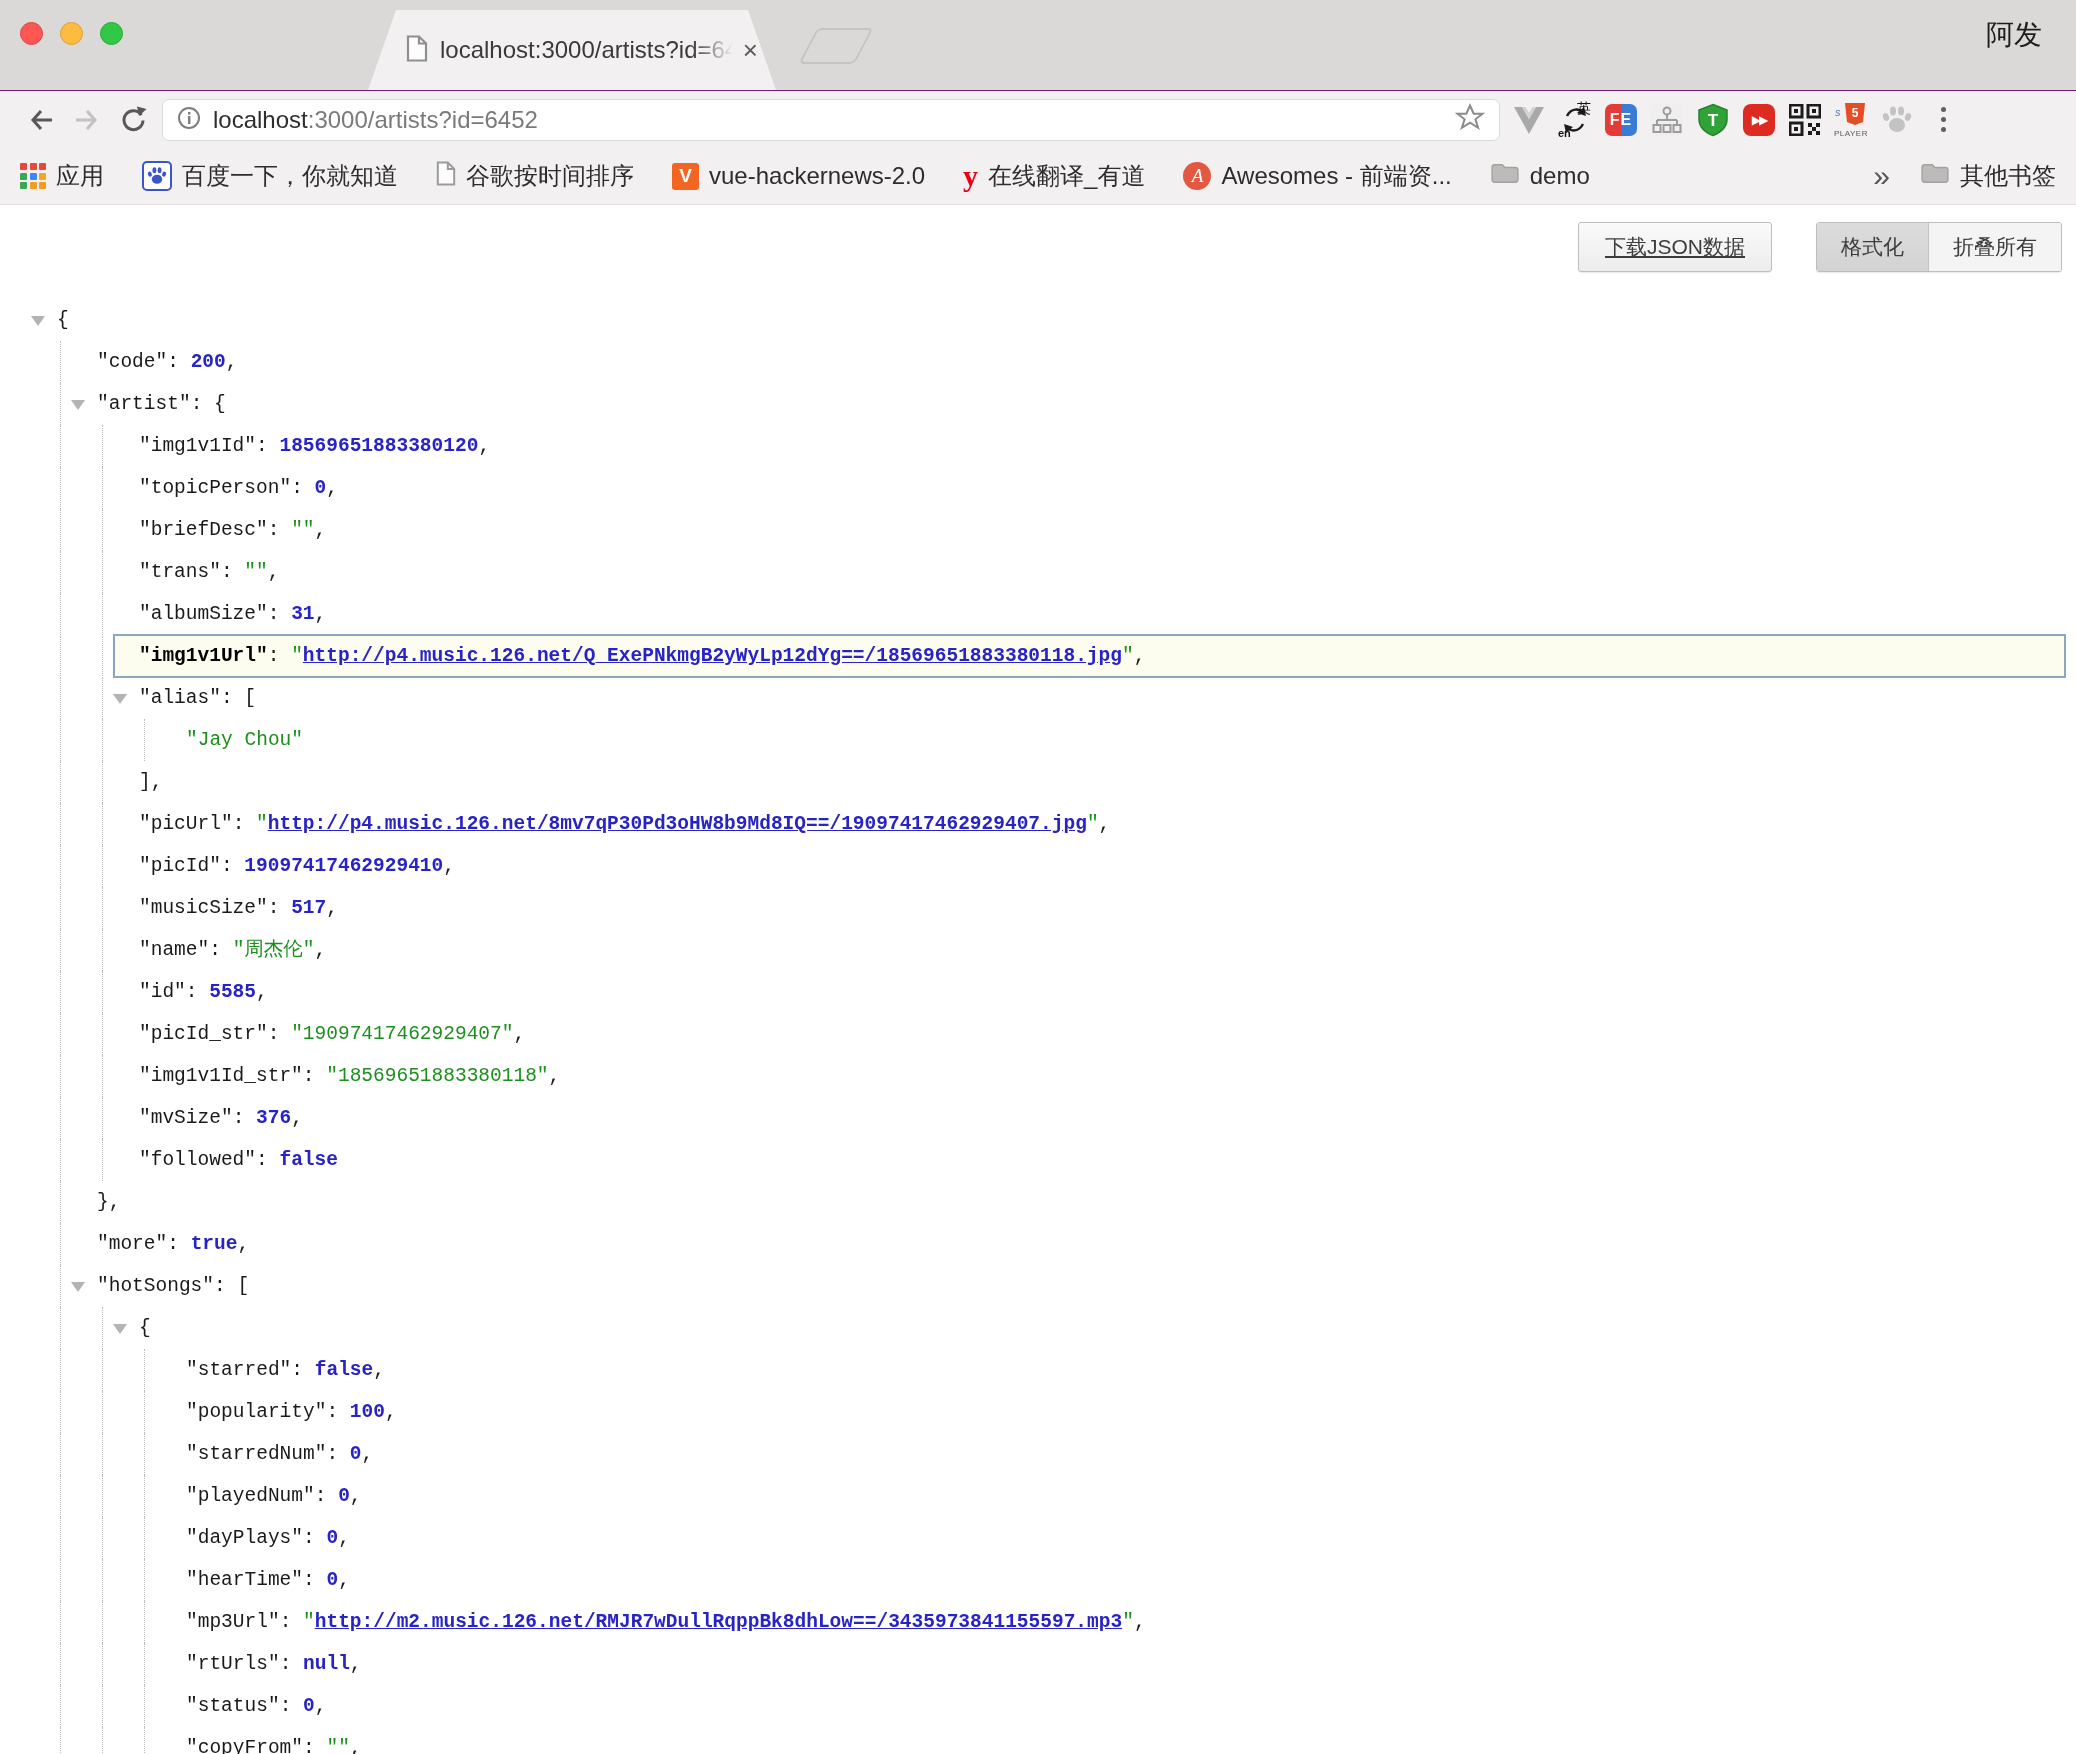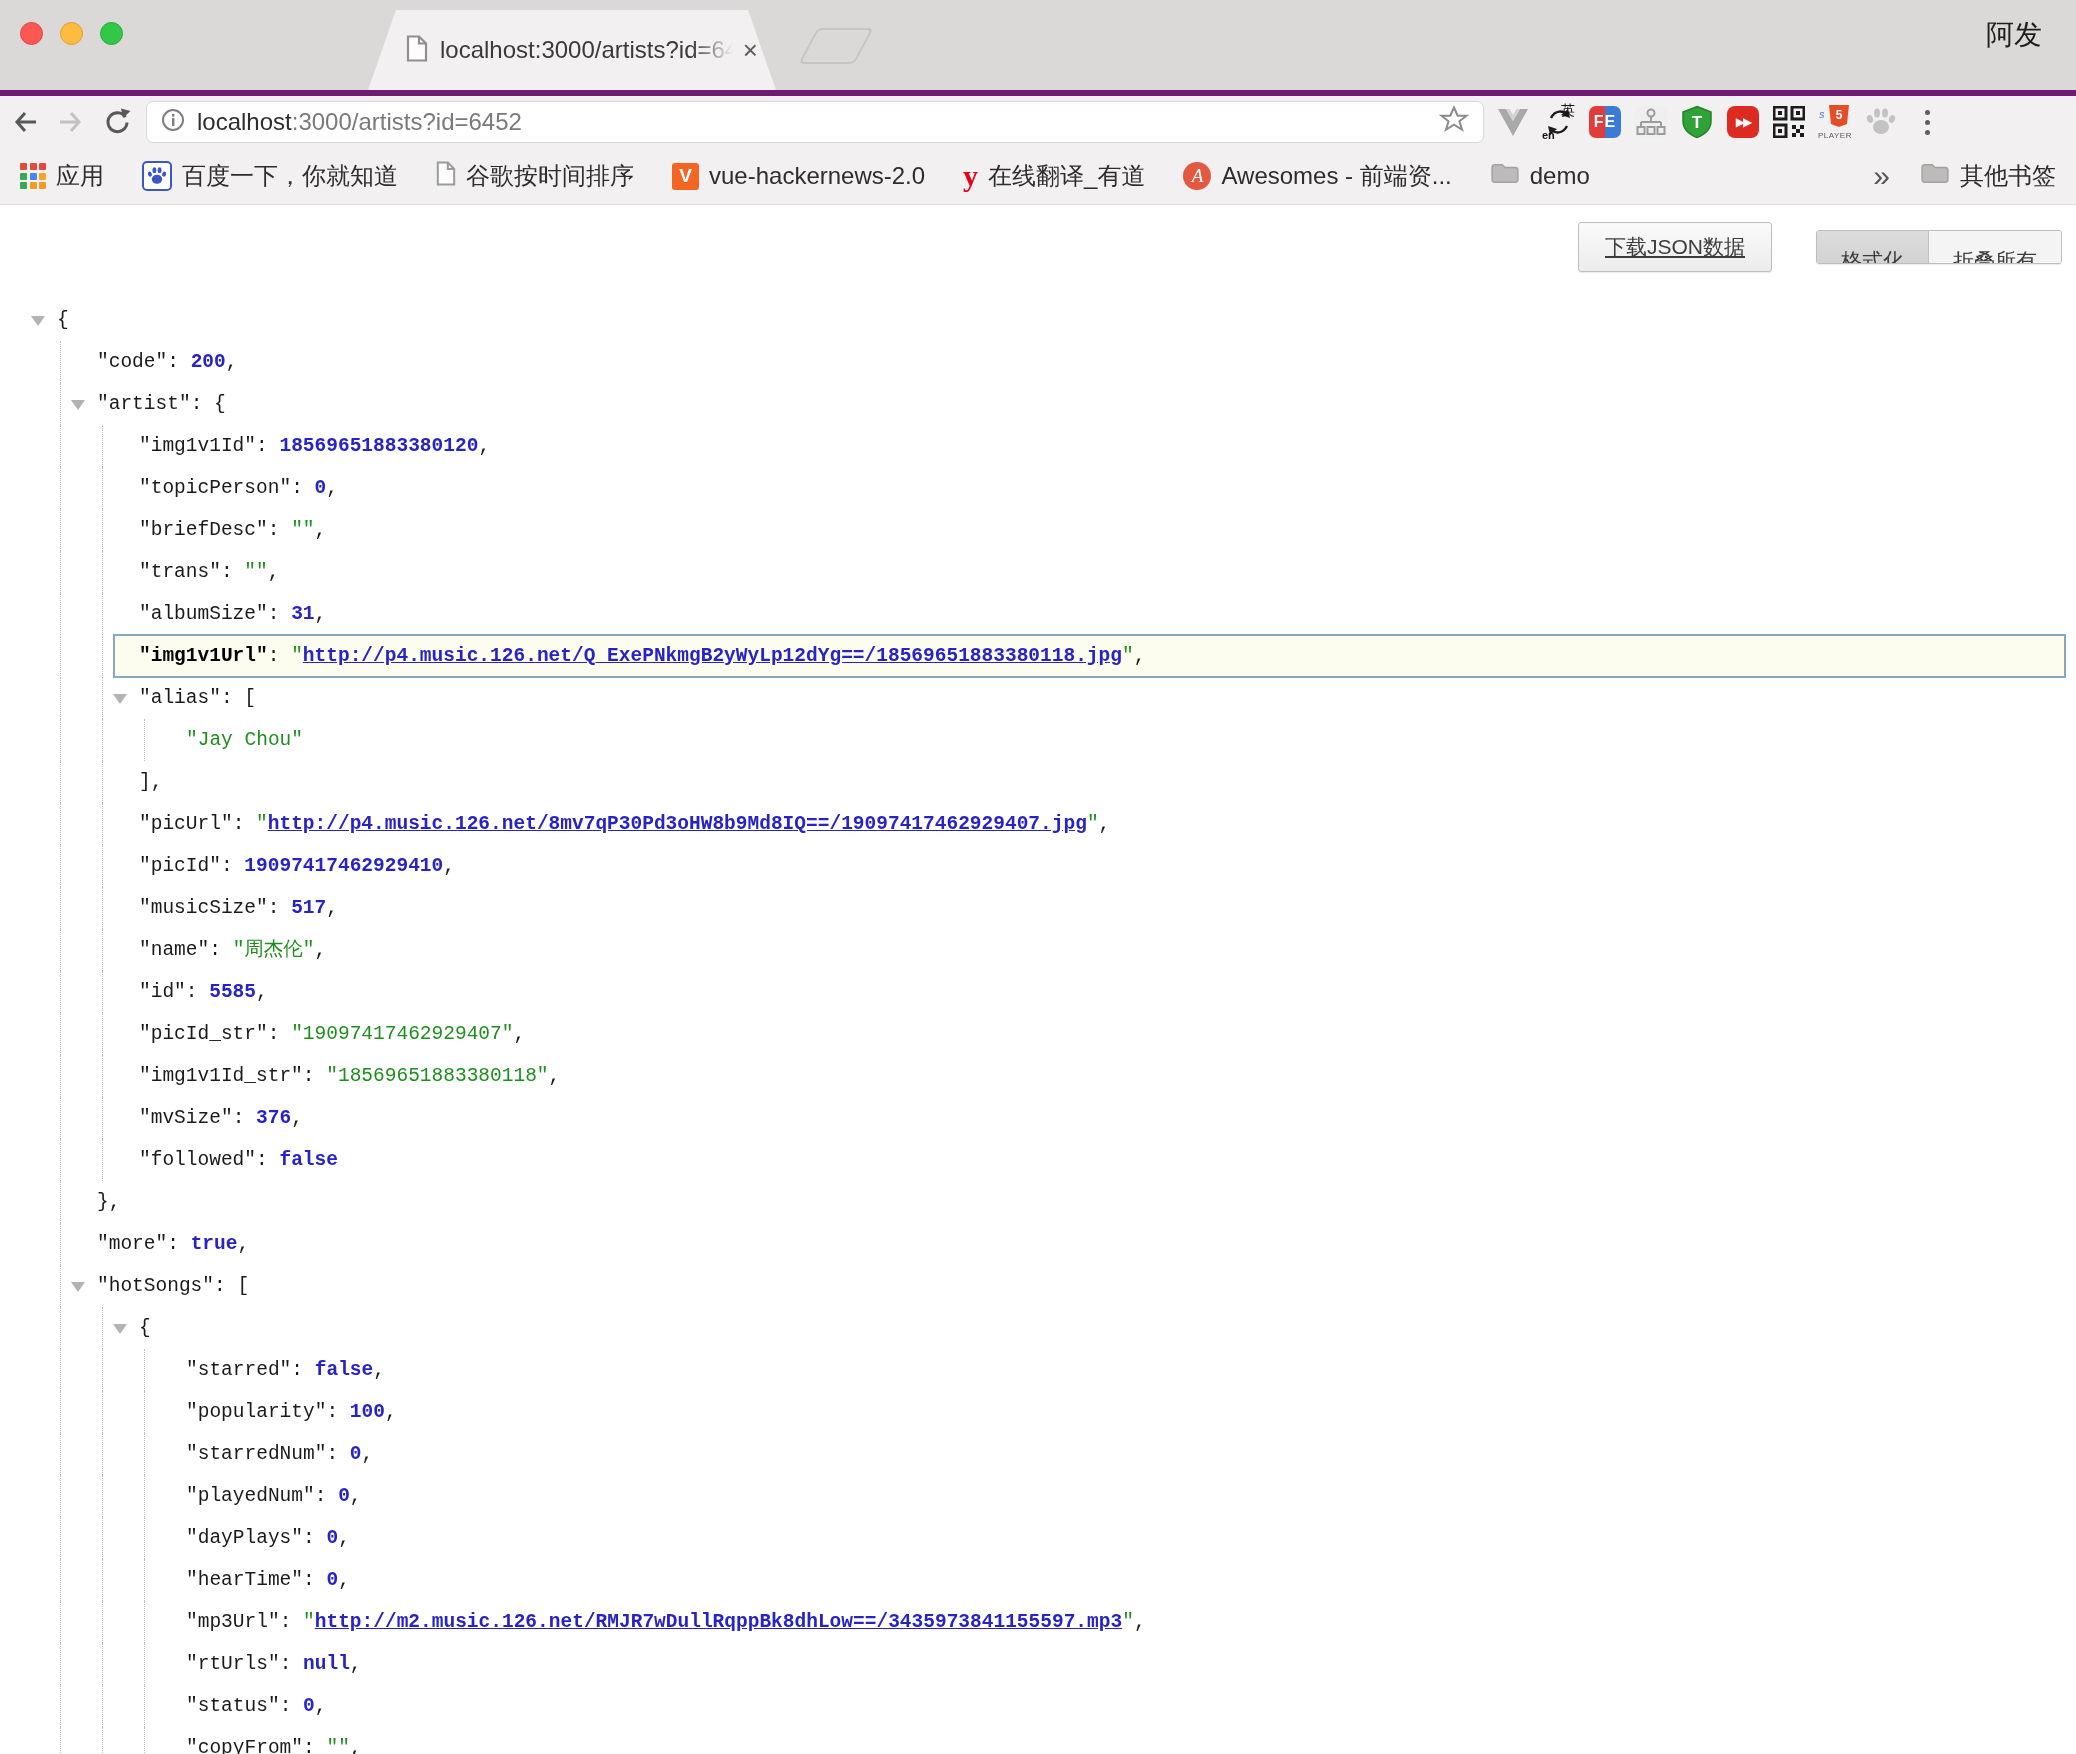--- a/index.html
+++ b/index.html
@@ -21,22 +21,22 @@
   .tab-title { position:relative; font-size:24px; color:#3a3a3a; white-space:nowrap;
                overflow:hidden; max-width:300px; }
   .tab-title .fadeout { position:absolute; right:0; top:0; bottom:0; width:42px;
                background:linear-gradient(to right, rgba(242,240,240,0), #f2f0f0); }
   .tab-close { margin-left:10px; font-size:26px; color:#5c5c5c; line-height:1; cursor:default; }
   .newtab-btn { position:absolute; left:808px; top:28px; width:56px; height:36px;
                 transform:skewX(-28deg); border:2px solid #c6c3c3; border-radius:5px; }
   .profile-name { position:absolute; right:34px; top:16px; font-size:28px; color:#1d1d1d; }
 
   
-  .toolbar { height:58px; background:#f2f0f0; border-top:6px solid #701a75;
-             display:flex; align-items:center; gap:12px; padding:0 150px 0 8px; }
+  .toolbar { height:58px; background:#f2f0f0; border-top:1px solid #701a75;
+             display:flex; align-items:center; gap:12px; padding:0 150px 0 24px; }
   .nav-btn { width:34px; height:34px; display:flex; align-items:center; justify-content:center; flex:0 0 auto; }
   .addressbar { flex:0 0 1338px; height:42px; background:#fff; border:1px solid #d9d9d9;
                 border-radius:7px; display:flex; align-items:center; padding:0 14px; gap:12px; }
   .url-text { font-size:24px; white-space:nowrap; overflow:hidden; flex:1; }
   .url-host { color:#2e2e2e; }
   .url-rest { color:#7a7a7a; }
   .ext-icon { width:34px; height:34px; flex:0 0 auto; position:relative;
               display:flex; align-items:center; justify-content:center; }
   .fe-badge { width:32px; height:32px; border-radius:7px; color:#fff; font-weight:bold;
               font-size:16px; display:flex; align-items:center; justify-content:center;
@@ -71,21 +71,21 @@
 
   
   .content { position:relative; height:1549px; background:#fff; }
   .actions { position:absolute; top:17px; right:14px; display:flex; align-items:center; }
   .btn { height:50px; padding:0 26px; font-size:21px; color:#3c3c3c;
          background:linear-gradient(#fafafa,#ececec); border:1px solid #bdbdbd;
          border-radius:3px; box-shadow:0 1px 1px rgba(0,0,0,.08); }
   .btn.download { margin-right:44px;text-decoration:underline; }
   .btn-group { display:inline-flex; border:1px solid #bdbdbd; border-radius:3px;
                overflow:hidden; box-shadow:0 1px 1px rgba(0,0,0,.08); }
-  .btn-group .seg { height:32px; padding:16px 24px; font-size:21px; color:#3c3c3c; border:none; }
+  .btn-group .seg { height:48px; padding:7px 24px; font-size:21px; color:#3c3c3c; border:none; }
   .seg.active { background:linear-gradient(#dcdcdc,#d3d3d3); border-right:1px solid #c2c2c2; }
   .seg.normal { background:#f4f4f4; }
 
   
   .json-tree { position:absolute; top:94px; left:0; right:0;
                font-family:"Liberation Mono", monospace; font-size:19.5px; }
   .jrow { position:relative; height:42px; line-height:42px; white-space:nowrap; }
   .jrow .line { display:block; }
   .guide { position:absolute; top:0; bottom:0; width:0; border-left:1px dotted #bdbdbd; }
   .tri { position:absolute; top:17px; width:0; height:0;

